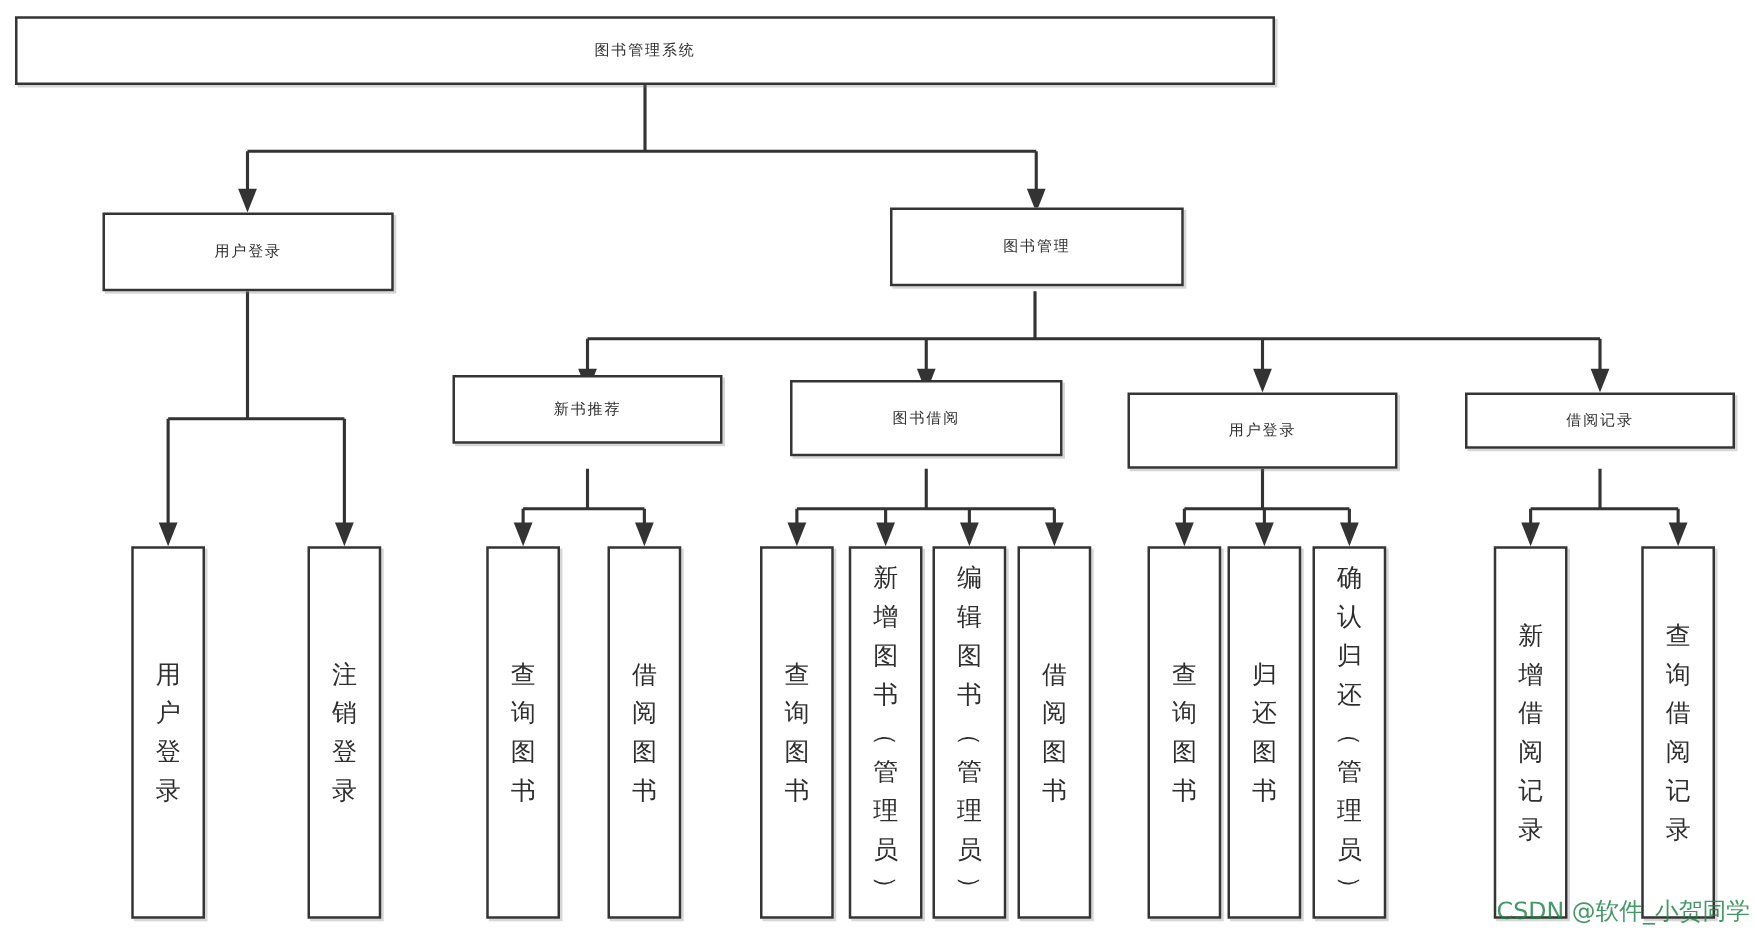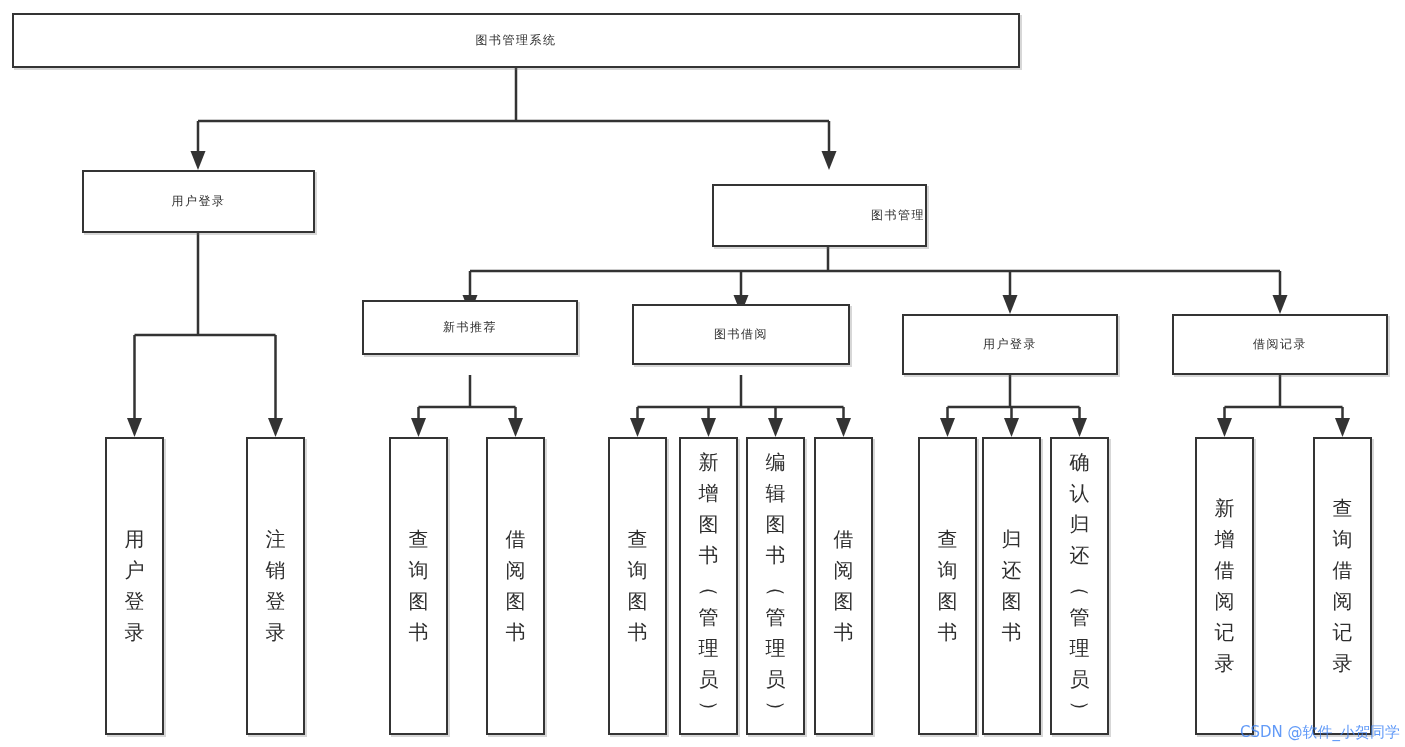--- a/index.html
+++ b/index.html
@@ -54,22 +54,22 @@
     color: #2e2e2e;
     text-align: center;
   }
   .vchar.rot {
     transform: rotate(90deg);
   }
   .watermark {
     position: absolute;
     right: 5px;
     bottom: 5px;
-    font-size: 15px;
-    color: #3b82f6;
+    font-size: 19px;
+    color: #15803d;
     opacity: 0.8;
     z-index: 3;
     white-space: nowrap;
   }
 </style>
 </head>
 <body>
 
 <div class="canvas">
 
@@ -113,34 +113,34 @@
     </g>
   </svg>
 
   <div class="box h" style="left:12px; top:13px; width:1008px; height:55px;">
     <span>图书管理系统</span>
   </div>
 
   <div class="box h" style="left:82px; top:170px; width:233px; height:63px;">
     <span>用户登录</span>
   </div>
-  <div class="box h" style="left:712px; top:184px; width:215px; height:63px;justify-content:flex-end;">
+  <div class="box h" style="left:712px; top:166px; width:235px; height:63px;">
     <span>图书管理</span>
   </div>
 
   <div class="box h" style="left:362px; top:300px; width:216px; height:55px;">
     <span>新书推荐</span>
   </div>
   <div class="box h" style="left:632px; top:304px; width:218px; height:61px;">
     <span>图书借阅</span>
   </div>
   <div class="box h" style="left:902px; top:314px; width:216px; height:61px;">
     <span>用户登录</span>
   </div>
-  <div class="box h" style="left:1172px; top:314px; width:216px; height:61px;">
+  <div class="box h" style="left:1172px; top:314px; width:216px; height:45px;">
     <span>借阅记录</span>
   </div>
 
   <div class="box v" style="left:105px; top:437px; width:59px; height:298px;">
     <div class="vtext">
         <span class="vchar">用</span>
         <span class="vchar">户</span>
         <span class="vchar">登</span>
         <span class="vchar">录</span>
       </div>

